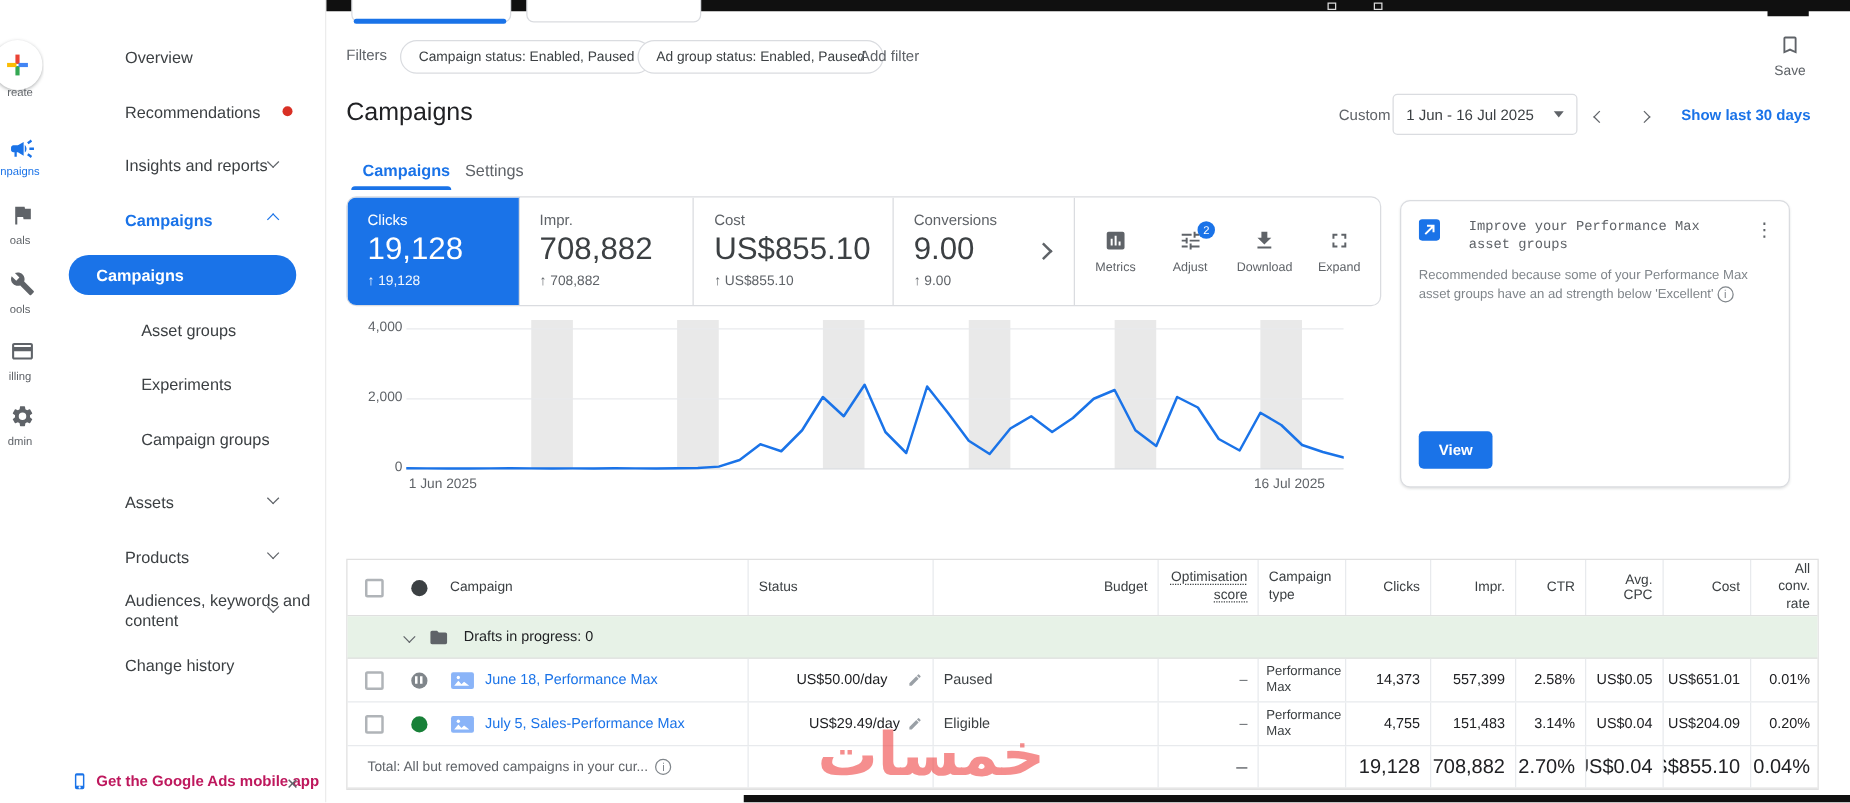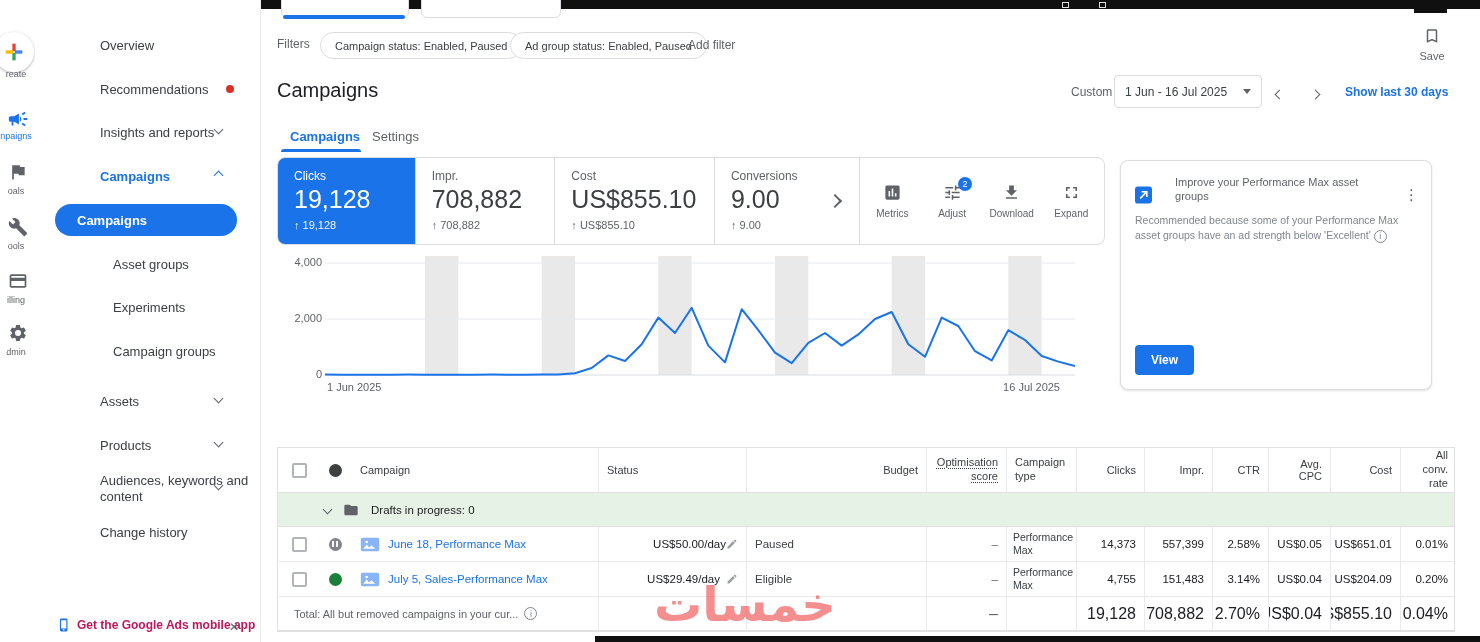--- a/index.html
+++ b/index.html
@@ -76,21 +76,21 @@
   .tool { width:54px; text-align:center; position:relative; cursor:pointer; }
   .tool .lbl { display:block; font-size:10px; color:#5f6368; margin-top:2px; }
   .badge { position:absolute; top:-6px; right:7px; width:14px; height:14px; border-radius:50%; background:#1a73e8; color:#fff; font-size:9px; line-height:14px; text-align:center; }
 
   
   .ytick { position:absolute; left:282px; width:40px; text-align:right; font-size:11px; color:#5f6368; }
   .xlab { position:absolute; top:381px; font-size:11px; color:#5f6368; }
 
   
   .reco { left:1120px; top:160px; width:312px; height:230px; background:#fff; border:1px solid #dadce0; border-radius:8px; box-shadow:0 1px 2px rgba(60,64,67,.15); }
-  .reco-head { display:flex; align-items:flex-end; gap:23px; padding:14px 12px 0 14px; }
+  .reco-head { display:flex; align-items:flex-start; gap:23px; padding:14px 12px 0 14px;font-family:Liberation Mono, monospace; }
   .reco-eyebrow { font-size:11px; color:#5f6368; line-height:1.3; width:218px; }
   .reco-more { color:#5f6368; font-size:15px; cursor:pointer; margin-left:auto; }
   .reco-headline { margin:12px 14px 0; font-size:14px; color:#202124; line-height:1.4; width:278px; }
   .reco-body { margin:9px 14px 0; font-size:10.5px; color:#80868b; line-height:1.45; width:276px; }
   .reco-cta { position:absolute; left:14px; bottom:14px; background:#1a73e8; color:#fff; font-size:12px; font-weight:bold; padding:8px 16px; border-radius:4px; cursor:pointer; }
 
   .info-i { display:inline-flex; width:13px; height:13px; border:1px solid #80868b; border-radius:50%; font-size:9px; color:#80868b; align-items:center; justify-content:center; flex:none; }
 
   
   .tbl { left:277px; top:447px; width:1178px; border:1px solid #e0e0e0; background:#fff; }
@@ -359,21 +359,21 @@
         </span>
       </div>
     <div class="cell" style="padding-left:10px; gap:8px;">
       <svg width="20" height="15" viewBox="0 0 24 18">
           <rect x="1" y="1" width="22" height="16" rx="2" fill="#8ab4f8"></rect>
           <path d="M4 14l4-5 3 3.5L13.5 10l5 4z" fill="#fff"></path>
           <circle cx="8" cy="6" r="1.6" fill="#fff"></circle>
         </svg>
       <span class="camp-link">June 18, Performance Max</span>
     </div>
-    <div class="cell r sep num" style="gap:0;">
+    <div class="cell r sep num" style="gap:16px;">
         <span>US$50.00/day</span>
       <svg width="12" height="12" viewBox="0 0 24 24">
           <path fill="#9aa0a6" d="M3 17.25V21h3.75L17.81 9.94l-3.75-3.75L3 17.25zM20.71 7.04a.996.996 0 0 0 0-1.41l-2.34-2.34a.996.996 0 0 0-1.41 0l-1.83 1.83 3.75 3.75 1.83-1.83z"></path>
         </svg>
     </div>
     <div class="cell sep">Paused</div>
     <div class="cell r sep" style="color:#5f6368;">–</div>
     <div class="cell sep wrapcell type-cell" style="padding:0 6px;">Performance Max</div>
     <div class="cell r sep num">14,373</div>
     <div class="cell r sep num">557,399</div>

